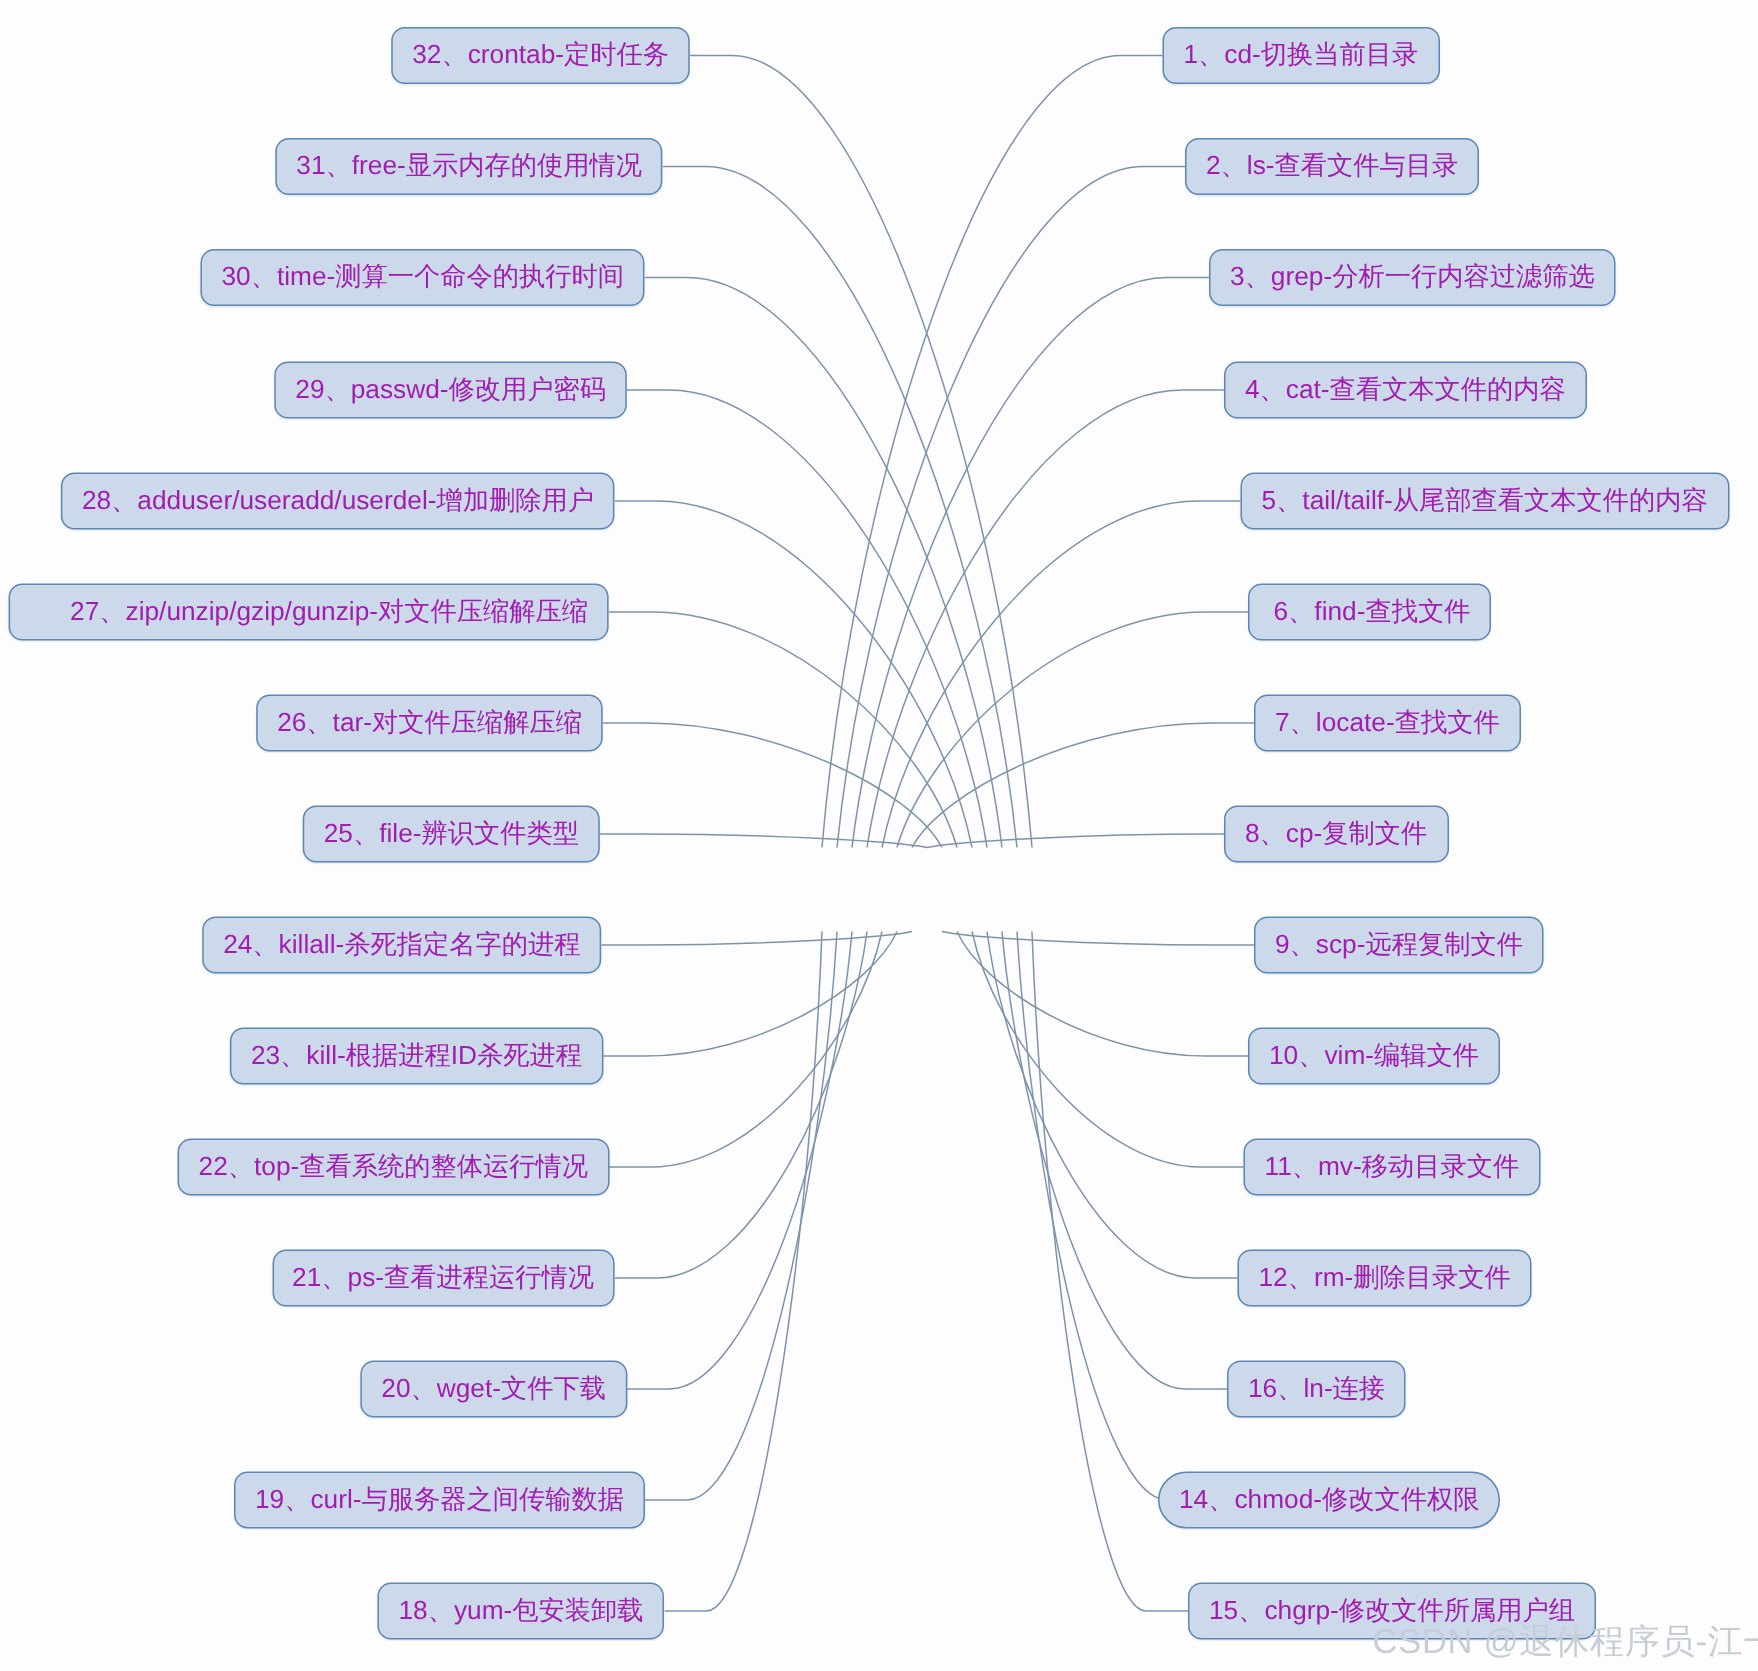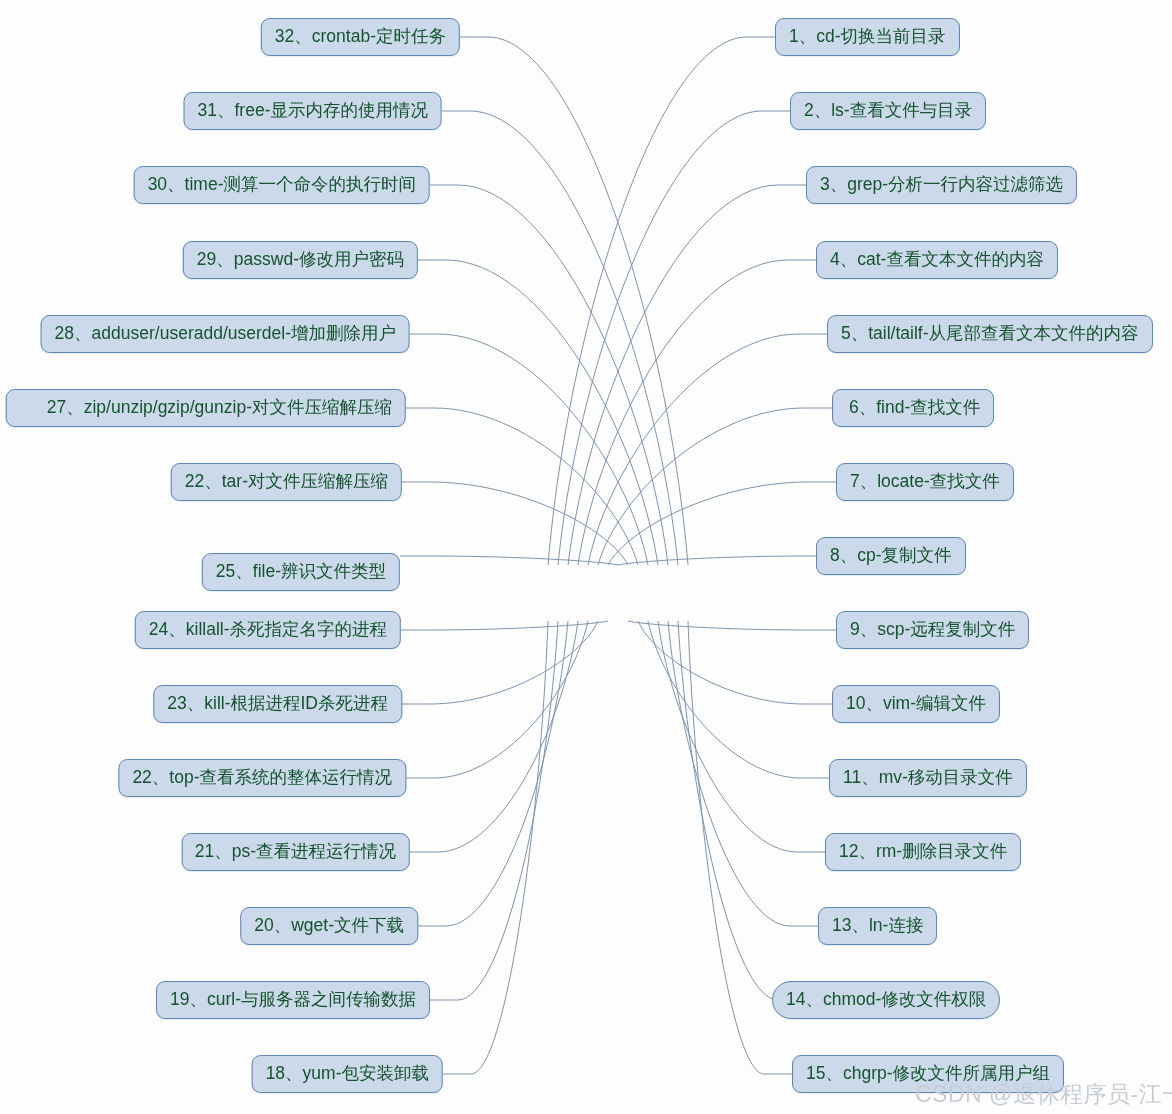--- a/index.html
+++ b/index.html
@@ -22,21 +22,21 @@
     width: 1172px;
     height: 1114px;
     pointer-events: none;
   }
   .node {
     position: absolute;
     box-sizing: border-box;
     background: #ccd9ea;
     border: 1.6px solid #5b86b5;
     border-radius: 9px;
-    color: #14532d;
+    color: #a21caf;
     font-size: 17.5px;
     line-height: 1;
     display: flex;
     align-items: center;
     justify-content: center;
     white-space: nowrap;
     padding: 0 13px;
     height: 38px;
     box-shadow: 0 1px 1px rgba(90,120,160,0.12);
   }
@@ -109,33 +109,33 @@
       <div class="node" style="left: 806px; top: 166px;">3、grep-分析一行内容过滤筛选</div>
       <div class="node" style="left: 816px; top: 241px;">4、cat-查看文本文件的内容</div>
       <div class="node" style="left: 827px; top: 315px;">5、tail/tailf-从尾部查看文本文件的内容</div>
       <div class="node" style="left: 832px; top: 389px; padding-left: 16px;">6、find-查找文件</div>
       <div class="node" style="left: 836px; top: 463px;">7、locate-查找文件</div>
       <div class="node" style="left: 816px; top: 537px;">8、cp-复制文件</div>
       <div class="node" style="left: 836px; top: 611px;">9、scp-远程复制文件</div>
       <div class="node" style="left: 832px; top: 685px;">10、vim-编辑文件</div>
       <div class="node" style="left: 829px; top: 759px;">11、mv-移动目录文件</div>
       <div class="node" style="left: 825px; top: 833px;">12、rm-删除目录文件</div>
-      <div class="node" style="left: 818px; top: 907px;">13、ln-连接</div>
+      <div class="node" style="left: 818px; top: 907px;">16、ln-连接</div>
       <div class="node" style="left: 772px; top: 981px; border-radius: 19px;">14、chmod-修改文件权限</div>
       <div class="node" style="left: 792px; top: 1055px;">15、chgrp-修改文件所属用户组</div>
     </div>
   <div id="left-nodes">
       <div class="node node-left" style="left: 460px; top: 18px;">32、crontab-定时任务</div>
       <div class="node node-left" style="left: 442px; top: 92px;">31、free-显示内存的使用情况</div>
       <div class="node node-left" style="left: 430px; top: 166px;">30、time-测算一个命令的执行时间</div>
       <div class="node node-left" style="left: 418px; top: 241px;">29、passwd-修改用户密码</div>
       <div class="node node-left" style="left: 410px; top: 315px;">28、adduser/useradd/userdel-增加删除用户</div>
       <div class="node node-left" style="left: 406px; top: 389px; padding-left: 40px;">27、zip/unzip/gzip/gunzip-对文件压缩解压缩</div>
-      <div class="node node-left" style="left: 402px; top: 463px;">22、tar-对文件压缩解压缩</div>
-      <div class="node node-left" style="left: 400px; top: 537px; margin-top: 16px;">25、file-辨识文件类型</div>
+      <div class="node node-left" style="left: 402px; top: 463px;">26、tar-对文件压缩解压缩</div>
+      <div class="node node-left" style="left: 400px; top: 537px;">25、file-辨识文件类型</div>
       <div class="node node-left" style="left: 401px; top: 611px;">24、killall-杀死指定名字的进程</div>
       <div class="node node-left" style="left: 402px; top: 685px;">23、kill-根据进程ID杀死进程</div>
       <div class="node node-left" style="left: 406px; top: 759px;">22、top-查看系统的整体运行情况</div>
       <div class="node node-left" style="left: 410px; top: 833px; padding-left: 12px;">21、ps-查看进程运行情况</div>
       <div class="node node-left" style="left: 418px; top: 907px;">20、wget-文件下载</div>
       <div class="node node-left" style="left: 430px; top: 981px;">19、curl-与服务器之间传输数据</div>
       <div class="node node-left" style="left: 443px; top: 1055px;">18、yum-包安装卸载</div>
     </div>
 
   <div class="watermark" style="left: 915px; top: 1079px;">CSDN @退休程序员-江一</div>

